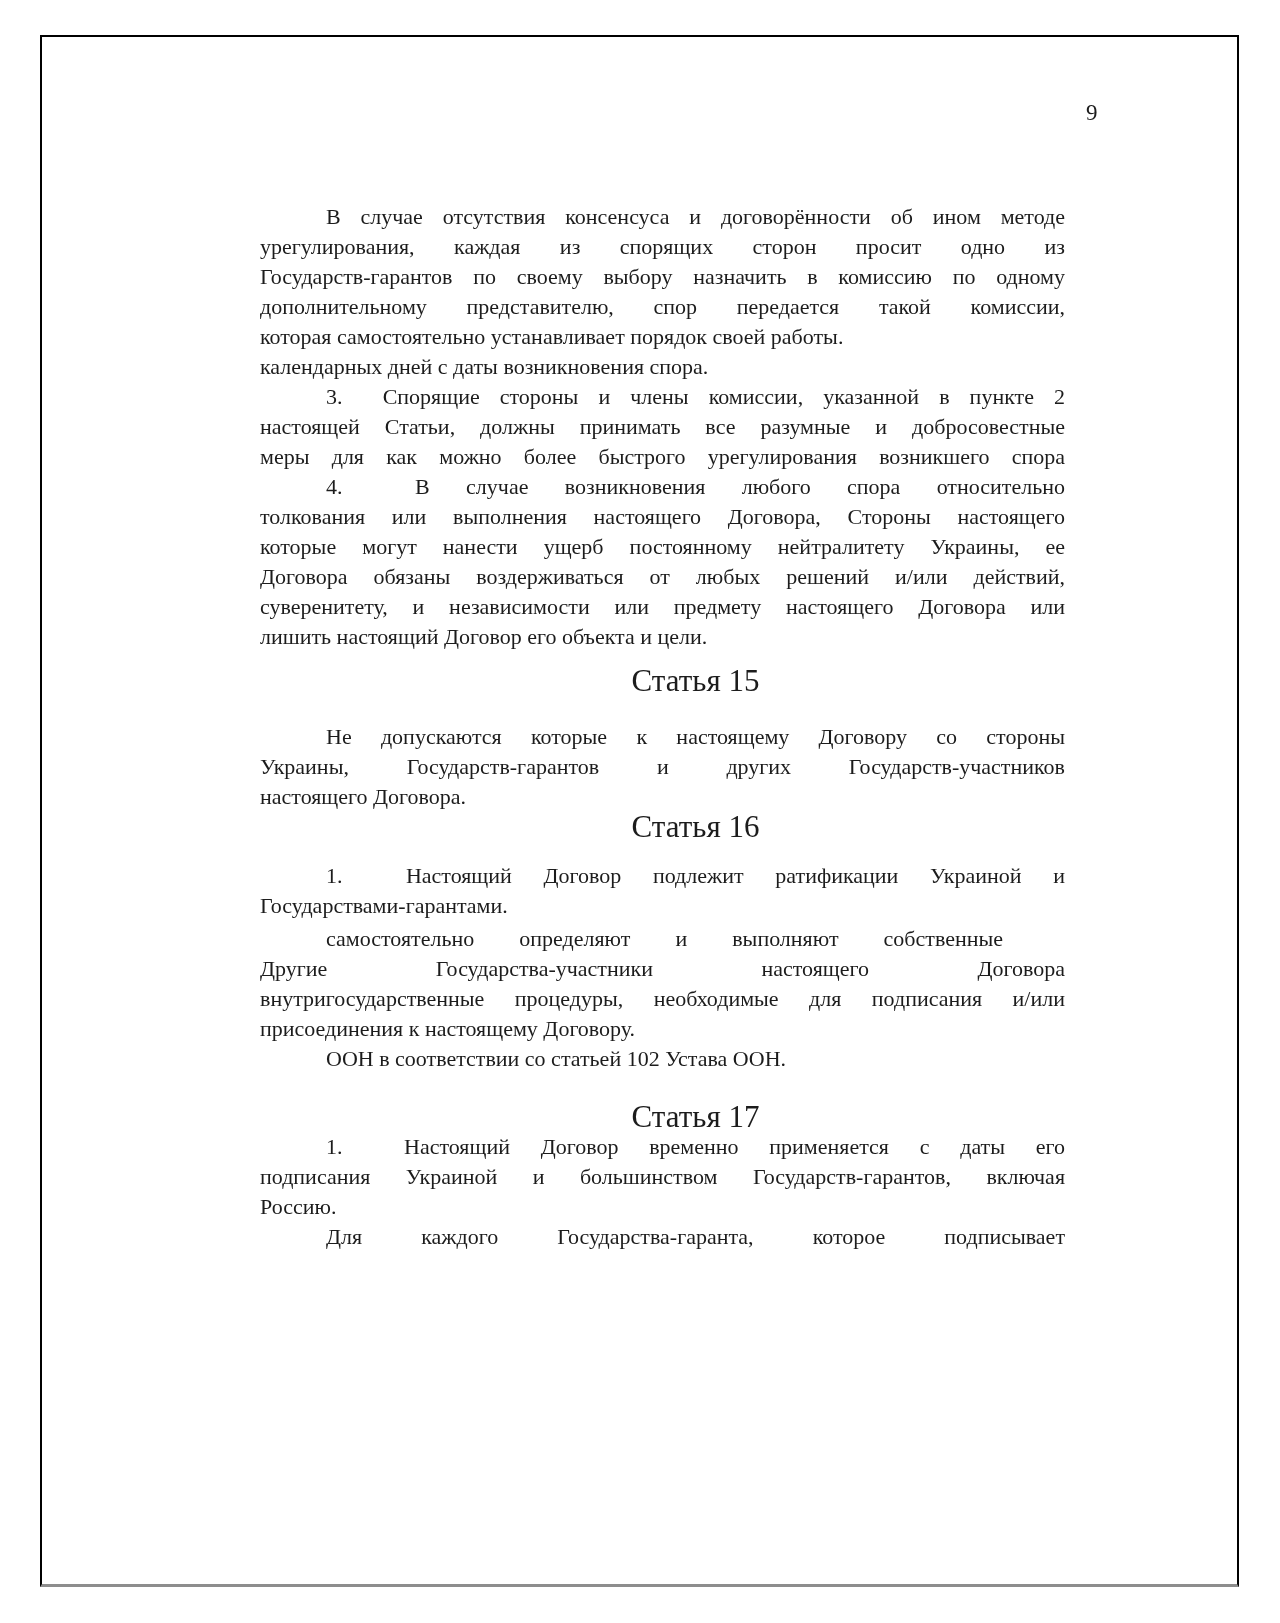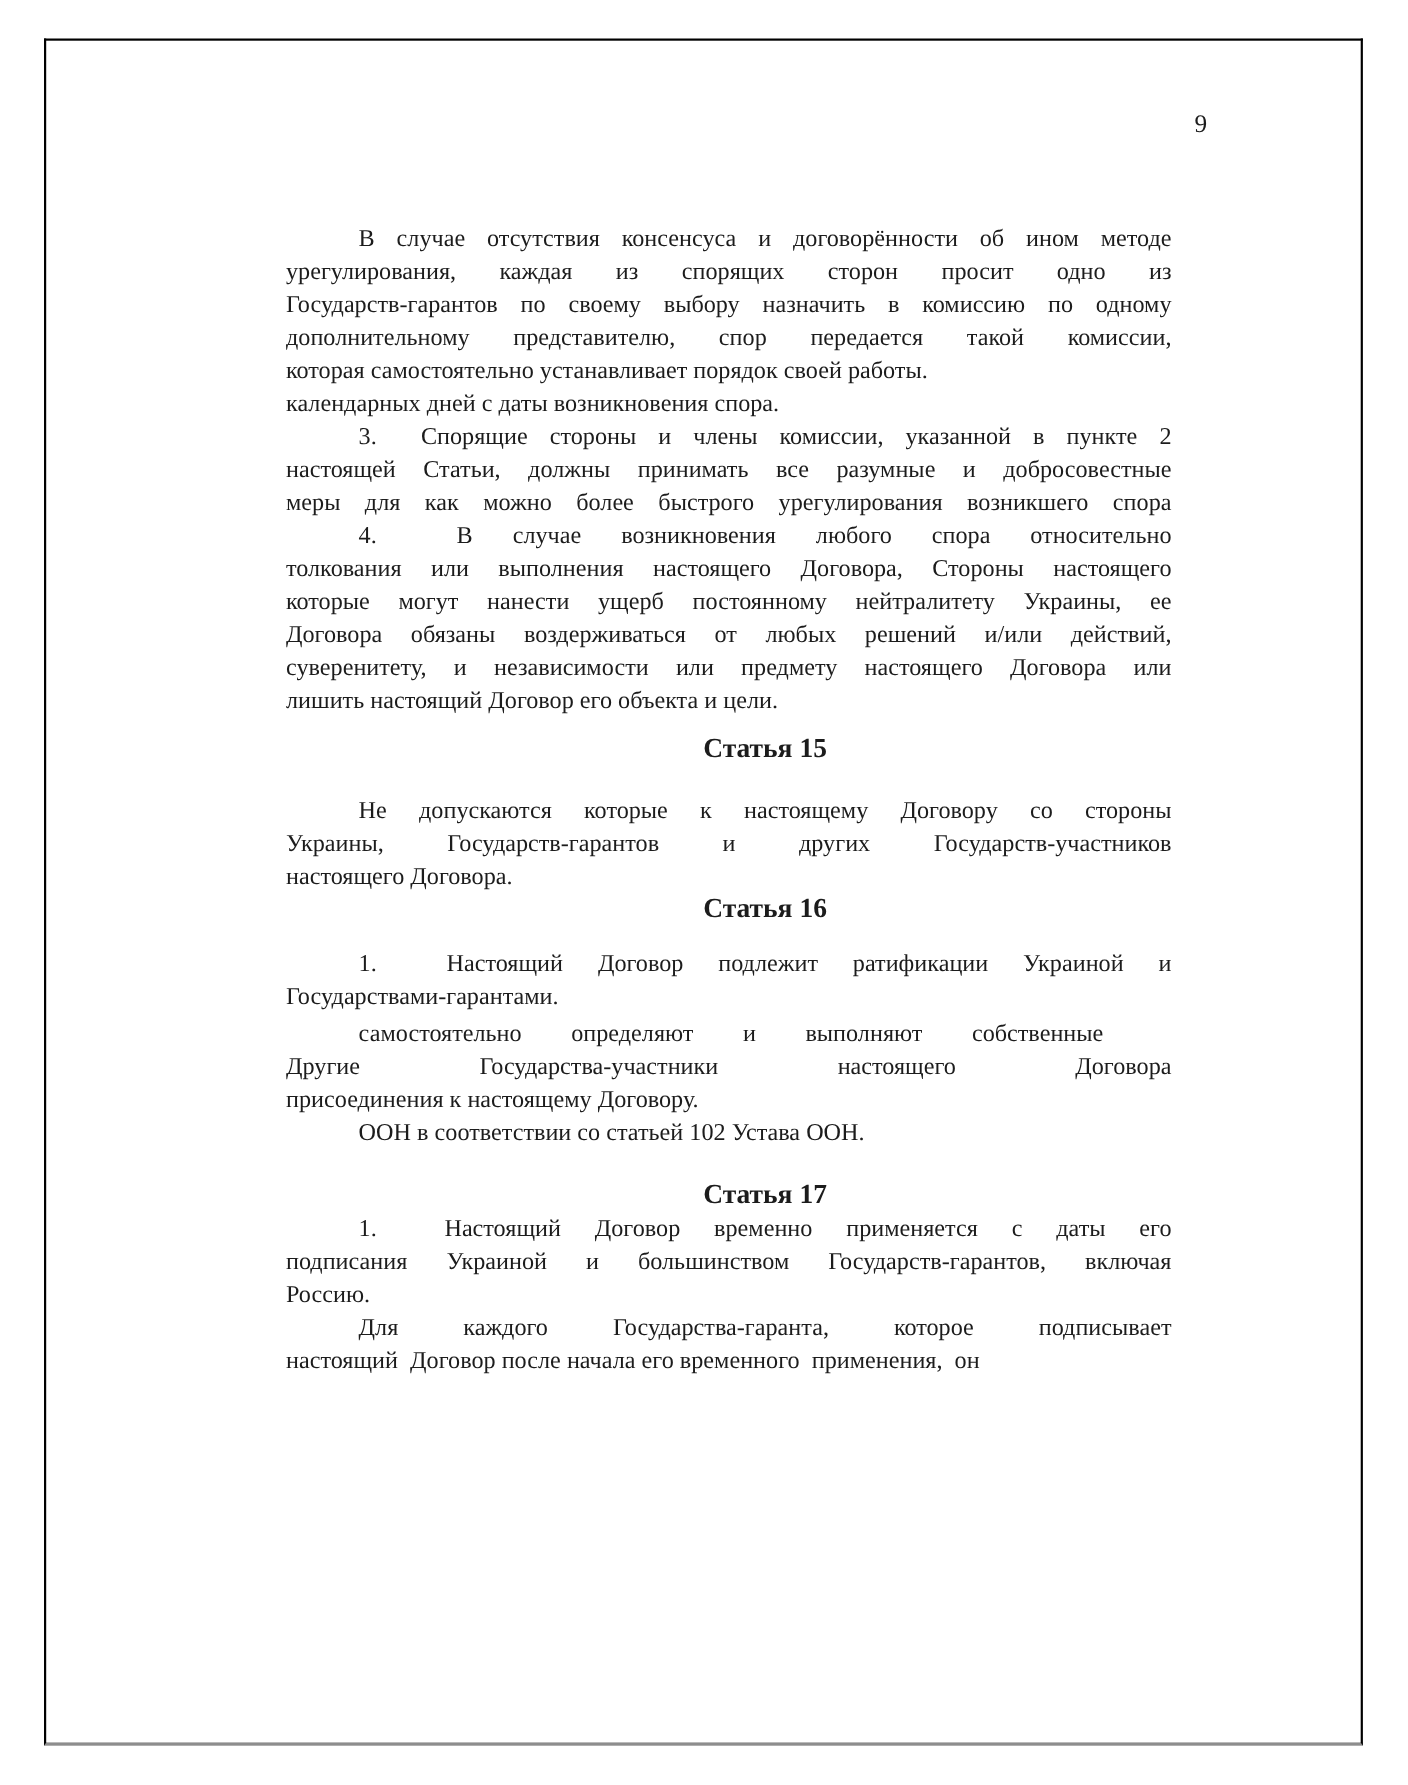--- a/index.html
+++ b/index.html
@@ -45,22 +45,22 @@
     text-align: justify;
     text-align-last: justify;
   }
   .block.p .line.last {
     text-align-last: left;
   }
   .block.p.indent .line:first-child {
     padding-left: 66px;
   }
   .block.h {
-    font-weight: bold;
-    font-size: 25px;
+    font-weight: normal;
+    font-size: 31px;
     text-align: center;
     padding-left: 66px; 
   }
   
   .doc > :nth-child(5)  { margin-top: 14px; margin-bottom: 26px; } 
   .doc > :nth-child(7)  { margin-top: 0;    margin-bottom: 19px; } 
   .doc > :nth-child(9)  { margin-top: 3px; }                       
   .doc > :nth-child(9) > .line:first-child { padding-right: 62px; }
   .doc > :nth-child(11) { margin-top: 28px; margin-bottom: 0; }    
 </style>
@@ -102,28 +102,28 @@
       <div class="line last">настоящего Договора.</div>
     </div>
     <div class="block h">Статья 16</div>
     <div class="block p indent">
       <div class="line">1.&nbsp; Настоящий Договор подлежит ратификации Украиной и</div>
       <div class="line last">Государствами-гарантами.</div>
     </div>
     <div class="block p indent">
       <div class="line">самостоятельно определяют и выполняют собственные</div>
       <div class="line">Другие Государства-участники настоящего Договора</div>
+      <div class="line">внутригосударственные процедуры, необходимые для подписания и/или</div>
       <div class="line last">присоединения к настоящему Договору.</div>
     </div>
     <div class="block p indent">
       <div class="line last">ООН в соответствии со статьей 102 Устава ООН.</div>
     </div>
     <div class="block h">Статья 17</div>
     <div class="block p indent">
       <div class="line">1.&nbsp; Настоящий Договор временно применяется с даты его</div>
       <div class="line">подписания Украиной и большинством Государств-гарантов, включая</div>
       <div class="line last">Россию.</div>
     </div>
     <div class="block p indent">
       <div class="line">Для каждого Государства-гаранта, которое подписывает</div>
-      <div class="line last">настоящий &nbsp;Договор после начала его временного &nbsp;применения, &nbsp;он</div>
     </div>
   </div>
 
 </body></html>

